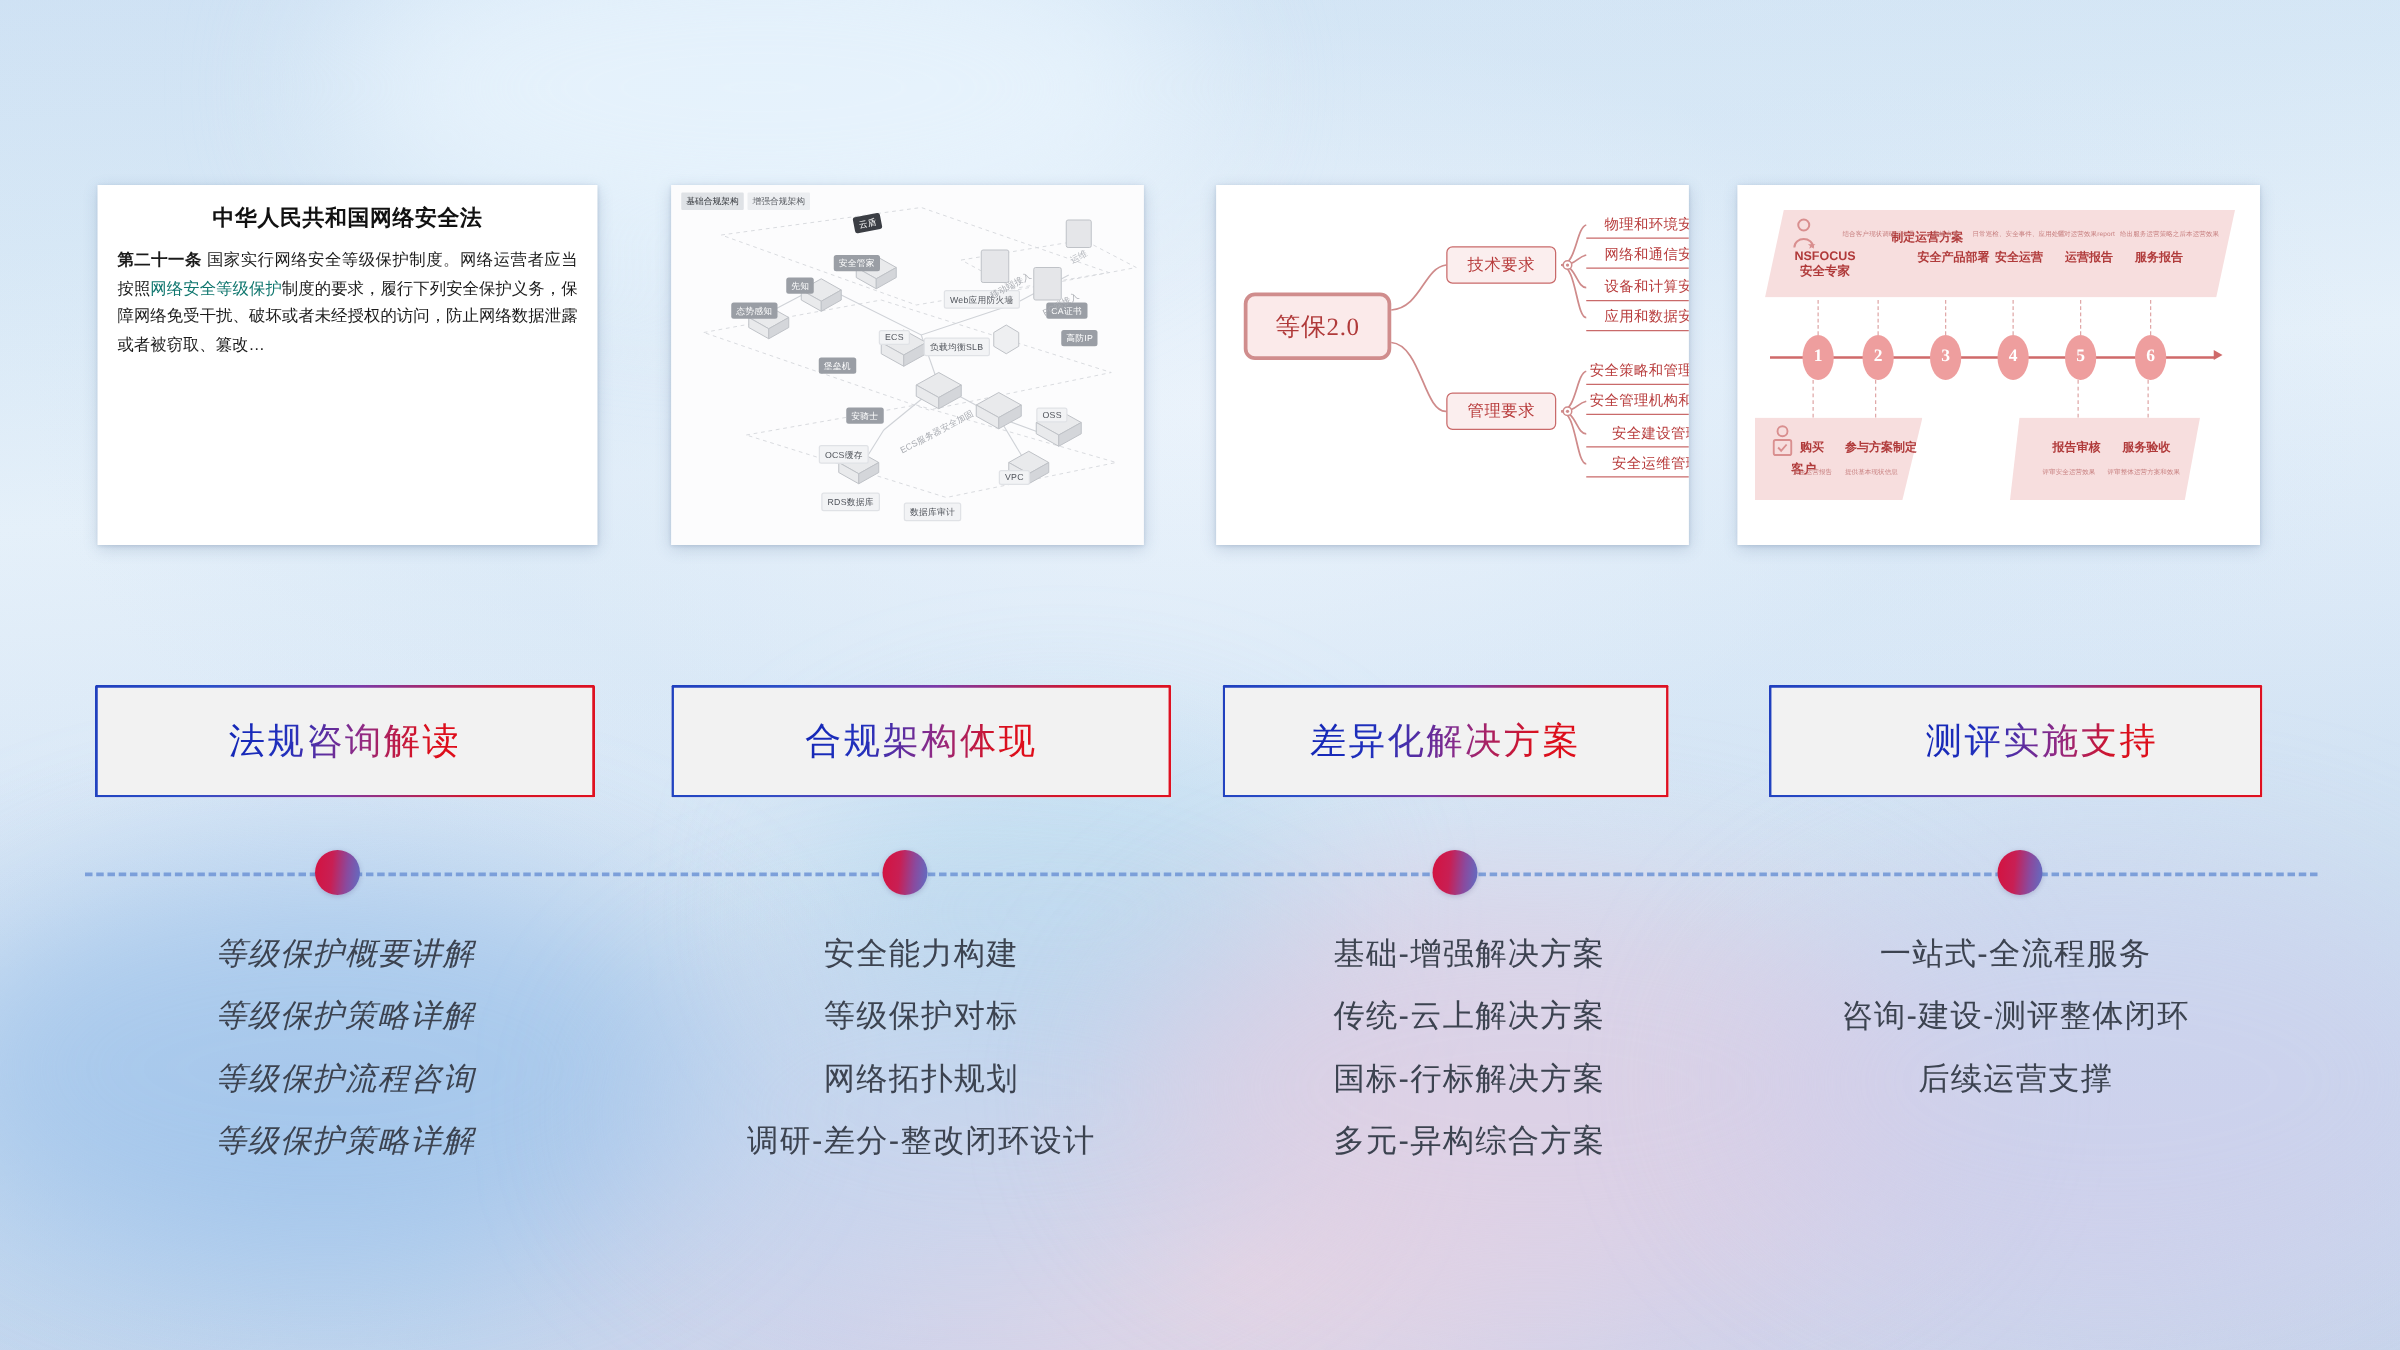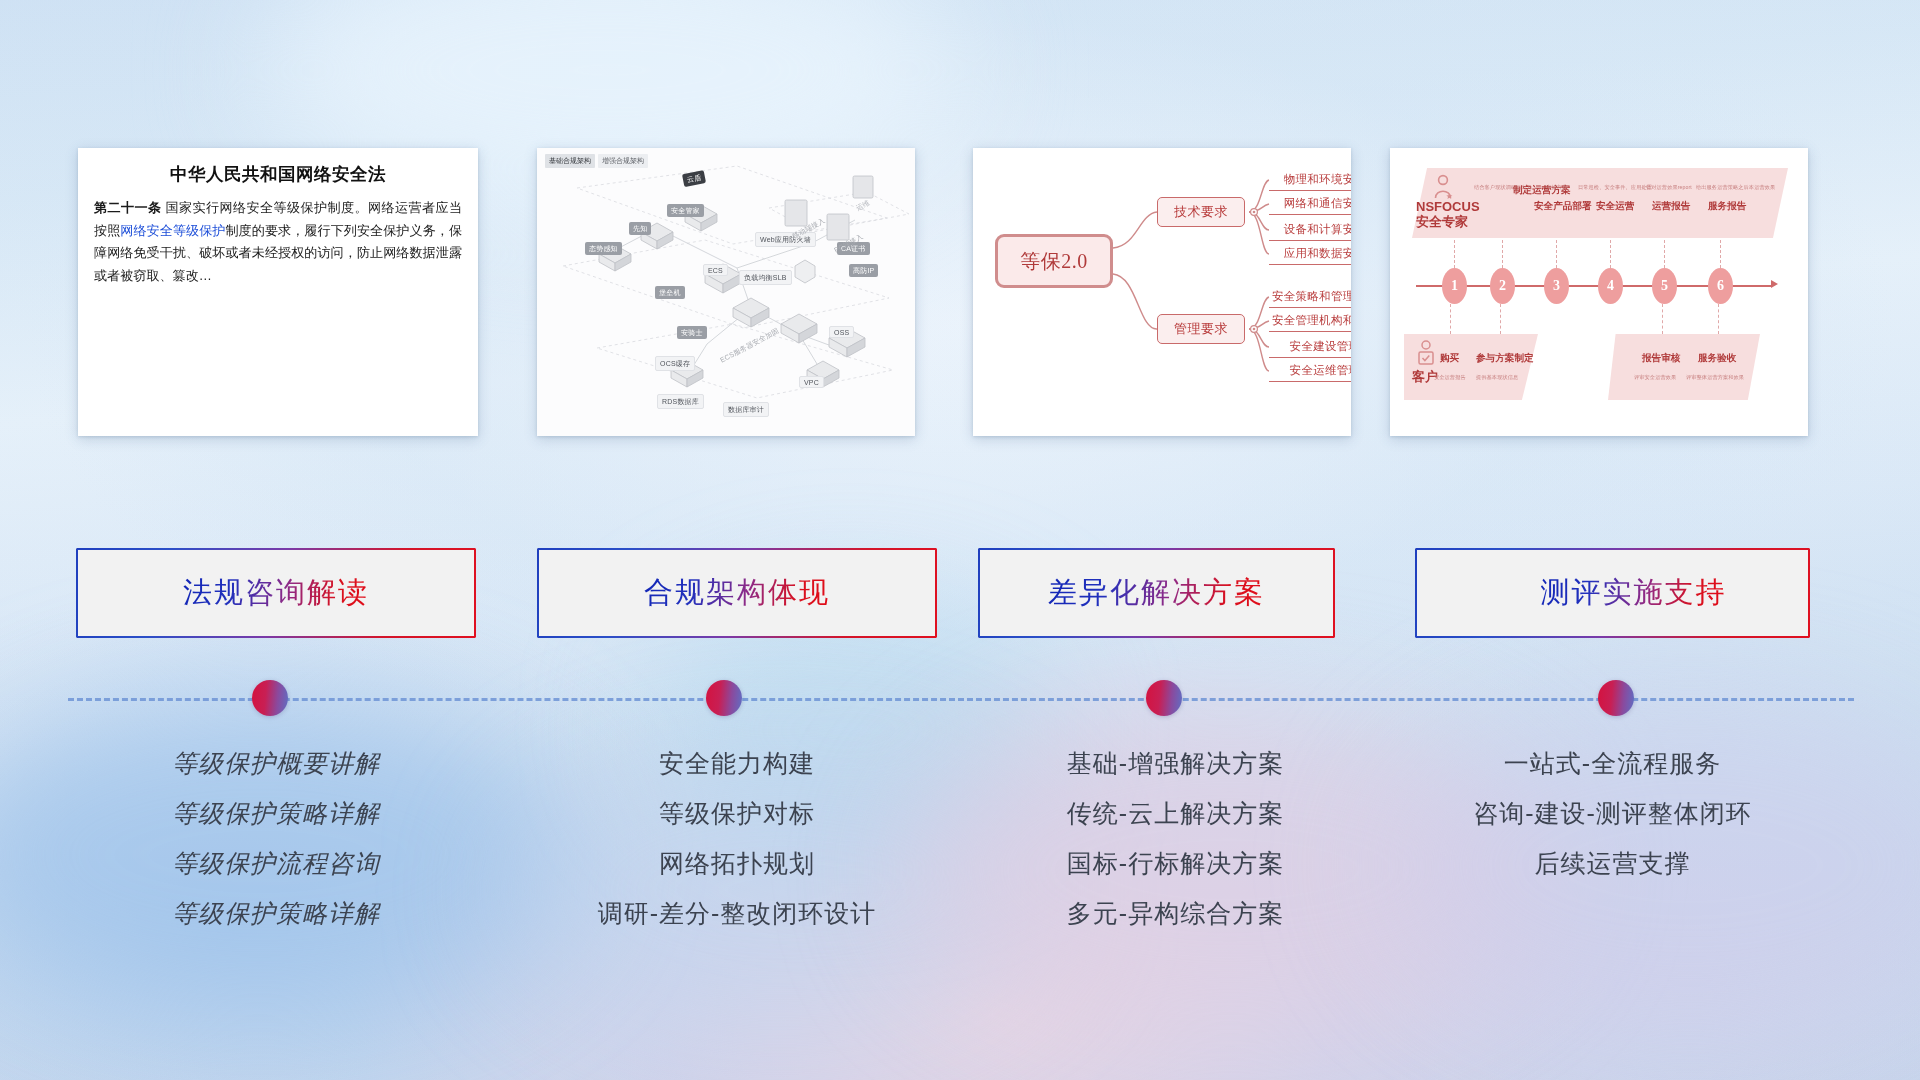--- a/index.html
+++ b/index.html
@@ -47,21 +47,21 @@
   .law-title {
     text-align: center; font-size: 17.5px; font-weight: bold; color: #111;
     letter-spacing: 0.5px; margin-bottom: 11px;
     font-family: "Liberation Sans", "DejaVu Sans", sans-serif;
   }
   .law-para {
     font-size: 13.1px; line-height: 1.72; color: #1b1b1b; text-align: justify;
     margin-bottom: 7px;
   }
   .law-para b { font-weight: bold; }
-  .hl { color: #1d4ed8; }
+  .hl { color: #0f766e; }
 
   
   .arch { position: relative; width: 100%; height: 100%; background: #fcfcfd; }
   .arch-tabs { position: absolute; left: 8px; top: 6px; display: flex; gap: 3px; }
   .arch-tab { font-size: 7px; color: #5d6066; background: #eceef1; padding: 2px 4px; border-radius: 1px; }
   .arch-tab.active { background: #dfe2e6; color: #34373c; }
   .arch-svg { position: absolute; inset: 0; }
   .node-lbl {
     position: absolute; font-size: 7px; color: #fff; background: #9a9ea5;
     padding: 1.5px 4px; border-radius: 2px; white-space: nowrap; letter-spacing: .2px;
@@ -121,21 +121,21 @@
   }
   .tl-dot {
     position: absolute; top: 120px; width: 25px; height: 36px;
     border-radius: 50%; background: #ee9e9e;
     display: flex; align-items: center; justify-content: center;
     color: #fff; font-size: 14px; font-weight: bold;
     font-family: "Liberation Serif", "DejaVu Serif", serif;
   }
   .tl-head { position: absolute; font-size: 9.6px; font-weight: bold; color: #b03a3a; white-space: nowrap; }
   .tl-sub  { position: absolute; font-size: 5.2px; color: #c77f7f; white-space: nowrap; letter-spacing: .1px; }
-  .tl-icon-lbl { position: absolute; font-size: 13px; font-weight: bold; color: #b03a3a; text-align: left; line-height: 1.15; }
+  .tl-icon-lbl { position: absolute; font-size: 10px; font-weight: bold; color: #b03a3a; text-align: center; line-height: 1.15; margin-left: 16px; }
   .tl-dash { position: absolute; width: 1px; border-left: 1px dashed #e0a8a8; }
 
   
   .heads { position: absolute; left: 0; top: 548px; width: 1920px; height: 96px; }
   .head-box {
     position: absolute; top: 0; height: 90px;
     background: #f2f2f2;
     display: flex; align-items: center; justify-content: center;
     padding: 2px;
   }

